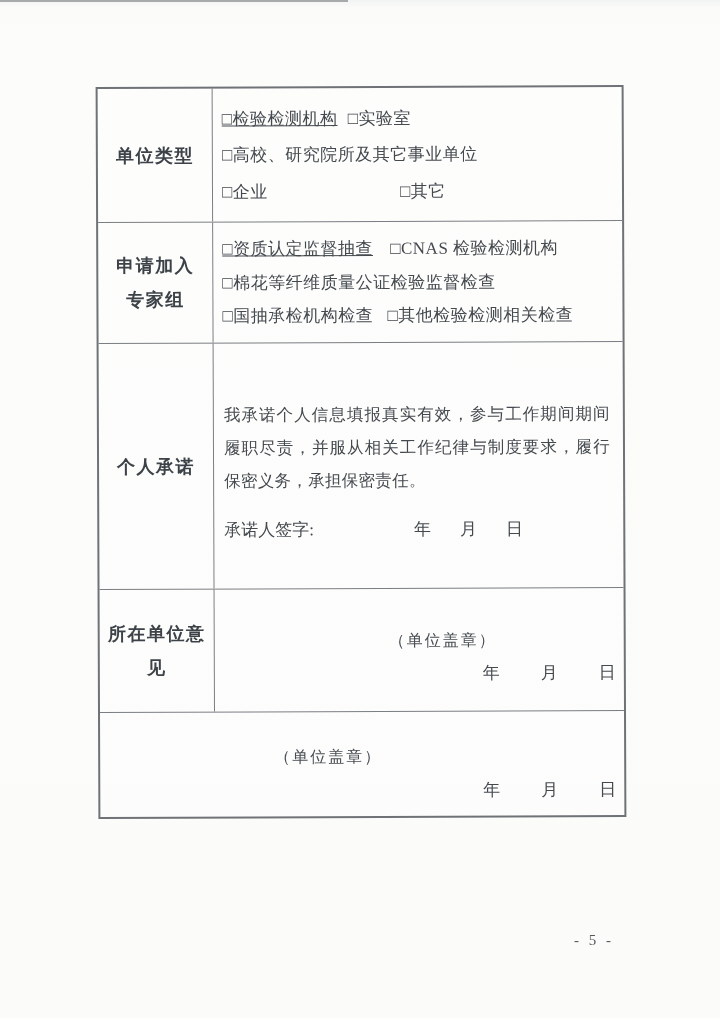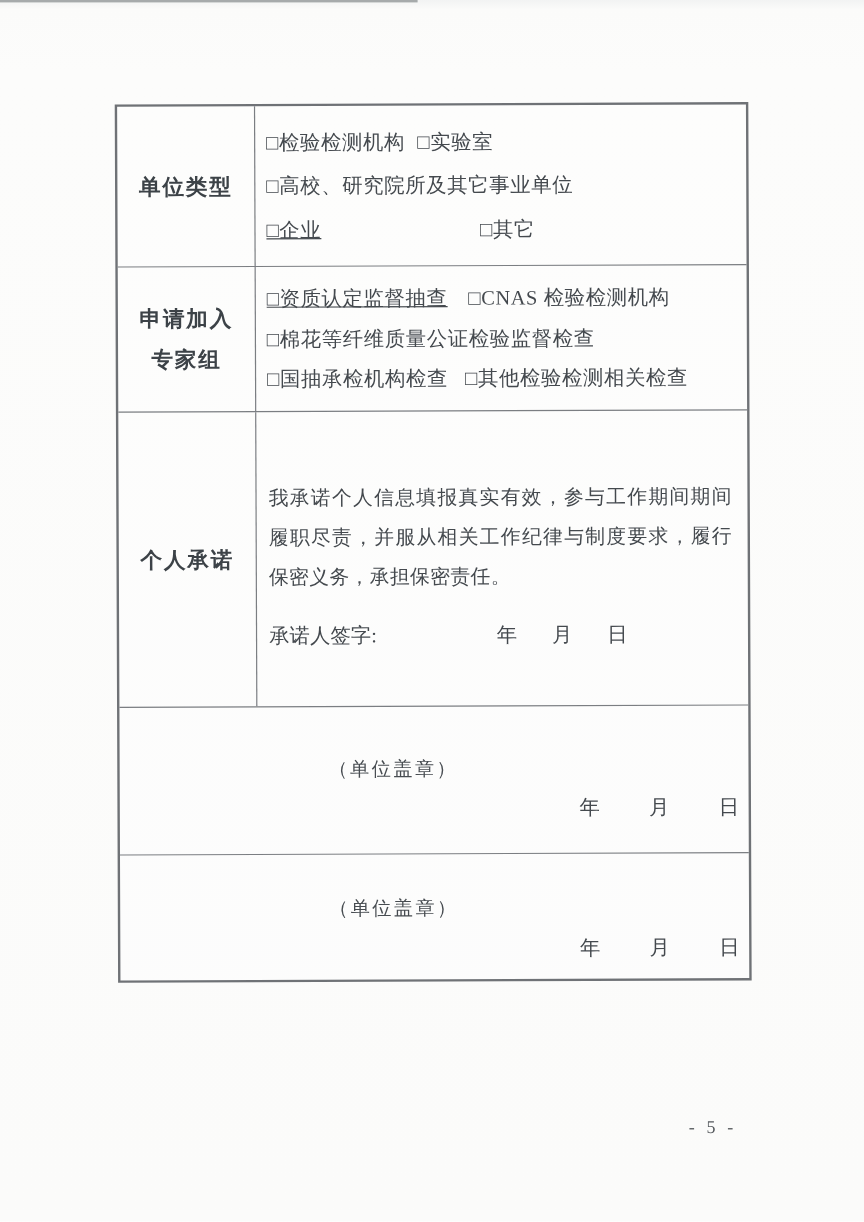--- a/index.html
+++ b/index.html
@@ -40,22 +40,22 @@
     line-height:34px; text-align:center;
   }
   .content-cell { flex:1; position:relative; box-sizing:border-box; }
   
   .opts {
     display:flex; flex-direction:column; justify-content:space-evenly;
     padding:5px 4px 5px 9px; font-size:17px; color:#44494e;
   }
   .opt-line { display:flex; }
   .opt { white-space:nowrap; letter-spacing:0.5px; }
-  .opt.w147 { width:126px; }
-  .opt.w178 { width:178px;text-decoration:underline; }
+  .opt.w147 { width:126px;text-decoration:underline; }
+  .opt.w178 { width:178px; }
   .opt.w168 { width:168px;text-decoration:underline; }
   .opt.w165 { width:165px; }
   
   .commit-cell { padding:55px 13px 0 10px; font-size:16.5px; color:#44494e; }
   .commit-text { text-align:justify; line-height:33px; letter-spacing:0.3px; }
   .commit-sign { margin-top:21px; display:flex; align-items:baseline; font-size:17px; }
   .sign-date { margin-left:100px; display:flex; gap:29px; }
   
   .seal-text { position:absolute; left:174px; font-size:16px; letter-spacing:2px; color:#474c51; }
   .r4 .seal-text { top:42px; }
@@ -129,20 +129,23 @@
           <span class="sign-date">
             <span>年</span>
             <span>月</span>
             <span>日</span>
           </span>
         </div>
       </div>
     </div>
 
     <div class="t-row r4">
+      <div class="label-cell">
+        <span>所在单位意见</span>
+      </div>
       <div class="content-cell">
         <span class="seal-text">（单位盖章）</span>
         <span class="seal-date">
           <span>年</span>
           <span>月</span>
           <span>日</span>
         </span>
       </div>
     </div>
 

